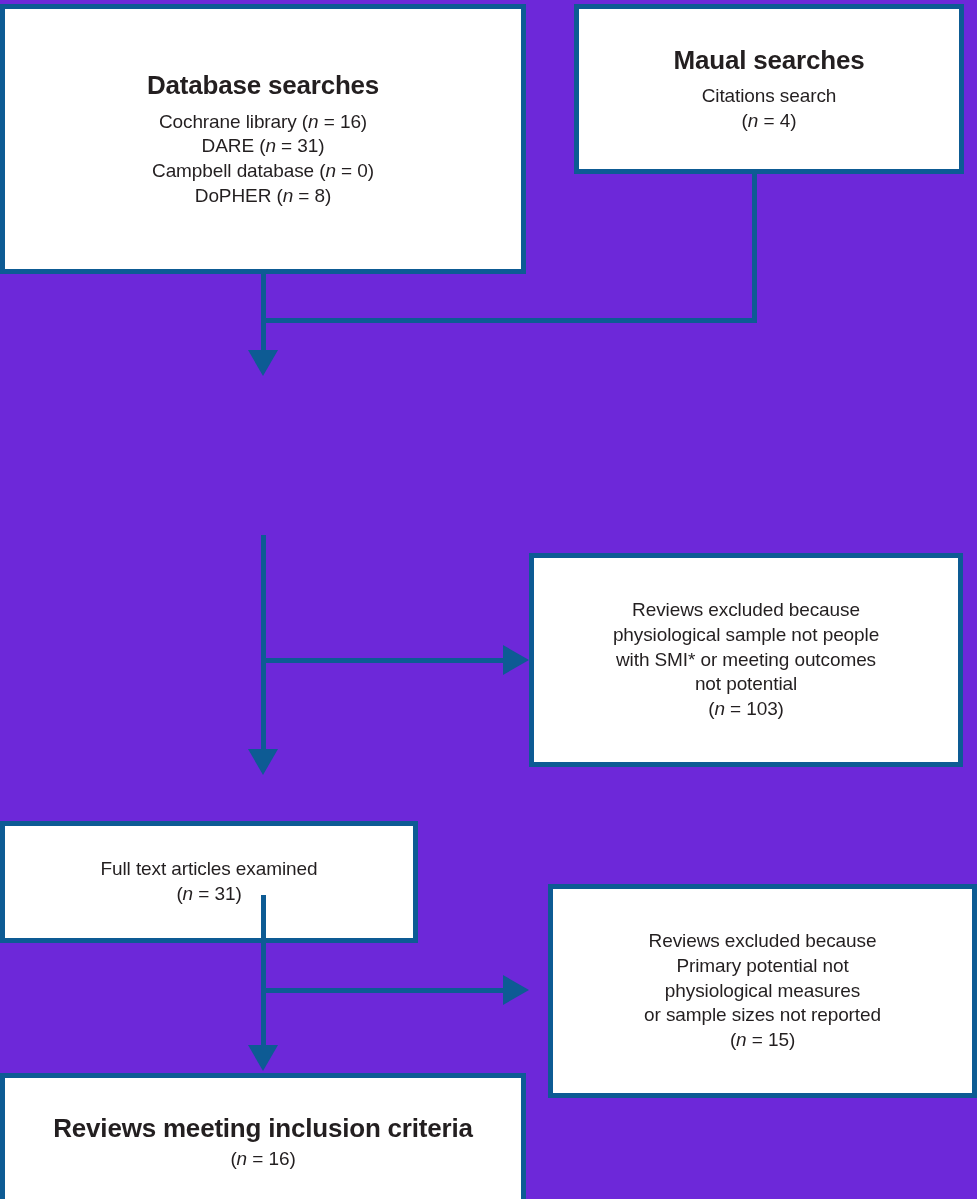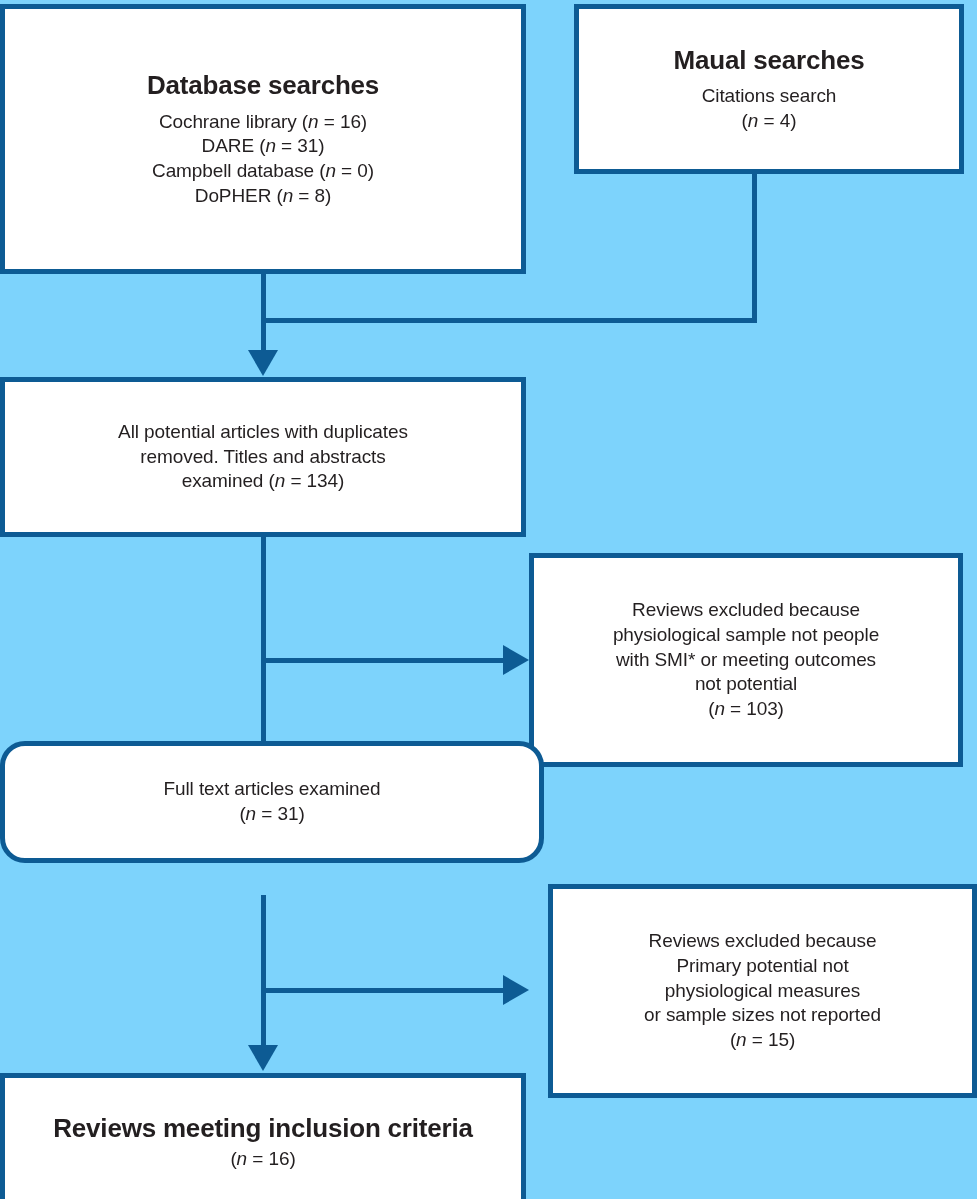--- a/index.html
+++ b/index.html
@@ -8,21 +8,21 @@
     padding: 0;
     background: #ffffff;
   }
   body {
     font-family: "Liberation Sans", sans-serif;
   }
   #diagram {
     position: relative;
     width: 977px;
     height: 1199px;
-    background: #7dd3fc;
+    background: #6d28d9;
     overflow: hidden;
   }
   .box {
     position: absolute;
     box-sizing: border-box;
     border: 5px solid #0d5b94;
     background: #ffffff;
     display: flex;
     flex-direction: column;
     align-items: center;
@@ -103,45 +103,38 @@
 
   <div class="vline" style="left:261px; top:269px; height:54px;"></div>
 
   <div class="vline" style="left:752px; top:169px; height:154px;"></div>
 
   <div class="hline" style="left:261px; top:318px; width:496px;"></div>
 
   <div class="vline" style="left:261px; top:318px; height:34px;"></div>
   <div class="arrow-down" style="left:248px; top:350px;"></div>
 
-  <div class="box" style="left:0px; top:377px; width:526px; height:160px;">
-    <div class="box-body">
-      <div class="box-line">All potential articles with duplicates</div>
-      <div class="box-line">removed. Titles and abstracts</div>
-      <div class="box-line">examined (<span class="nvar">n</span> = <span>134</span>)</div>
-    </div>
-  </div>
 
   <div class="vline" style="left:261px; top:535px; height:216px;"></div>
   <div class="arrow-down" style="left:248px; top:749px;"></div>
 
   <div class="hline" style="left:261px; top:658px; width:243px;"></div>
   <div class="arrow-right" style="left:503px; top:645px;"></div>
 
   <div class="box" style="left:529px; top:553px; width:434px; height:214px;">
     <div class="box-body">
       <div class="box-line">Reviews excluded because</div>
       <div class="box-line">physiological sample not people</div>
       <div class="box-line">with SMI* or meeting outcomes</div>
       <div class="box-line">not potential</div>
       <div class="box-line">(<span class="nvar">n</span> = <span>103</span>)</div>
     </div>
   </div>
 
-  <div class="box" style="left:0px; top:741px; width:544px; height:122px;border-radius:25px;">
+  <div class="box" style="left:0px; top:821px; width:418px; height:122px;">
     <div class="box-body">
       <div class="box-line">Full text articles examined</div>
       <div class="box-line">(<span class="nvar">n</span> = <span>31</span>)</div>
     </div>
   </div>
 
   <div class="vline" style="left:261px; top:895px; height:152px;"></div>
   <div class="arrow-down" style="left:248px; top:1045px;"></div>
 
   <div class="hline" style="left:261px; top:988px; width:243px;"></div>

